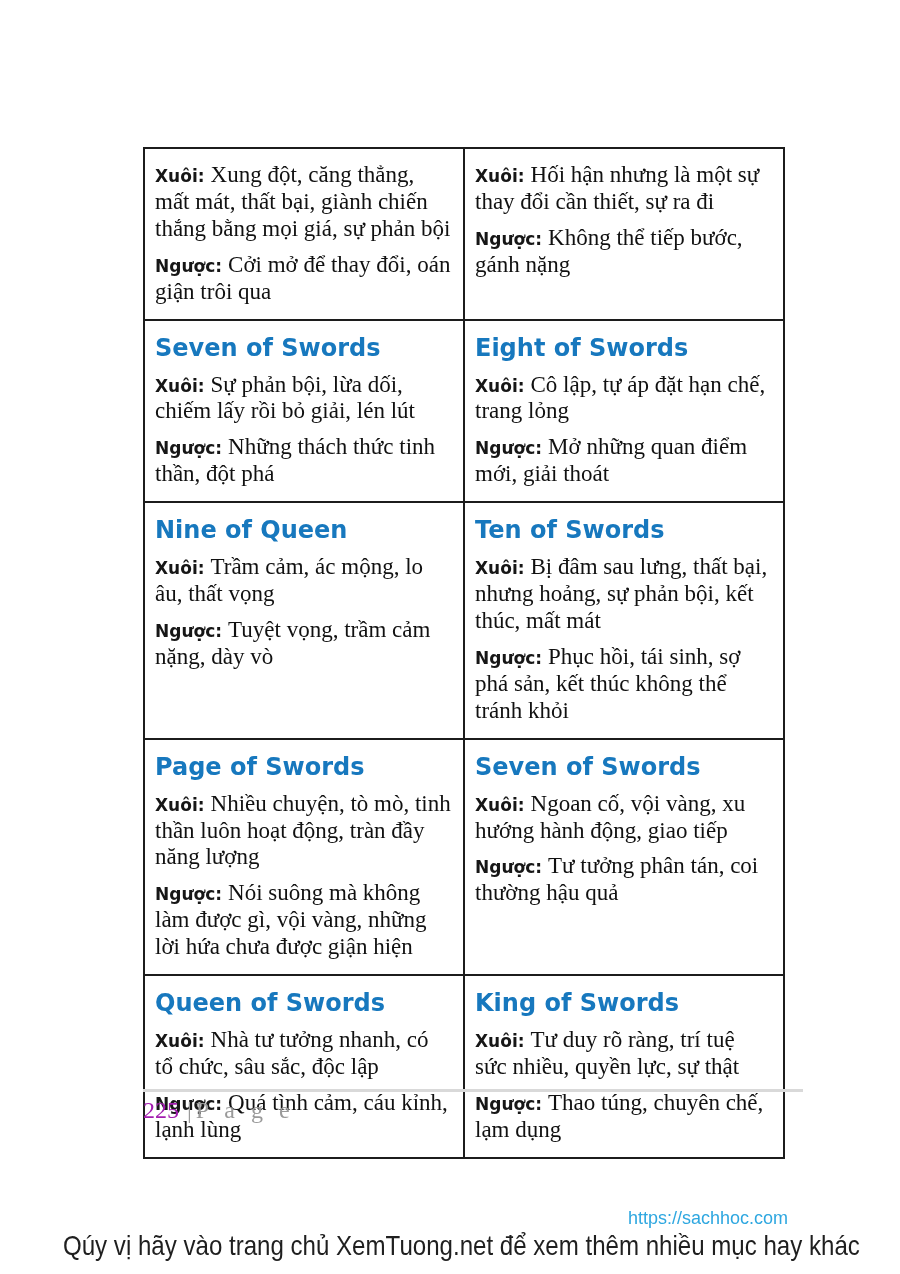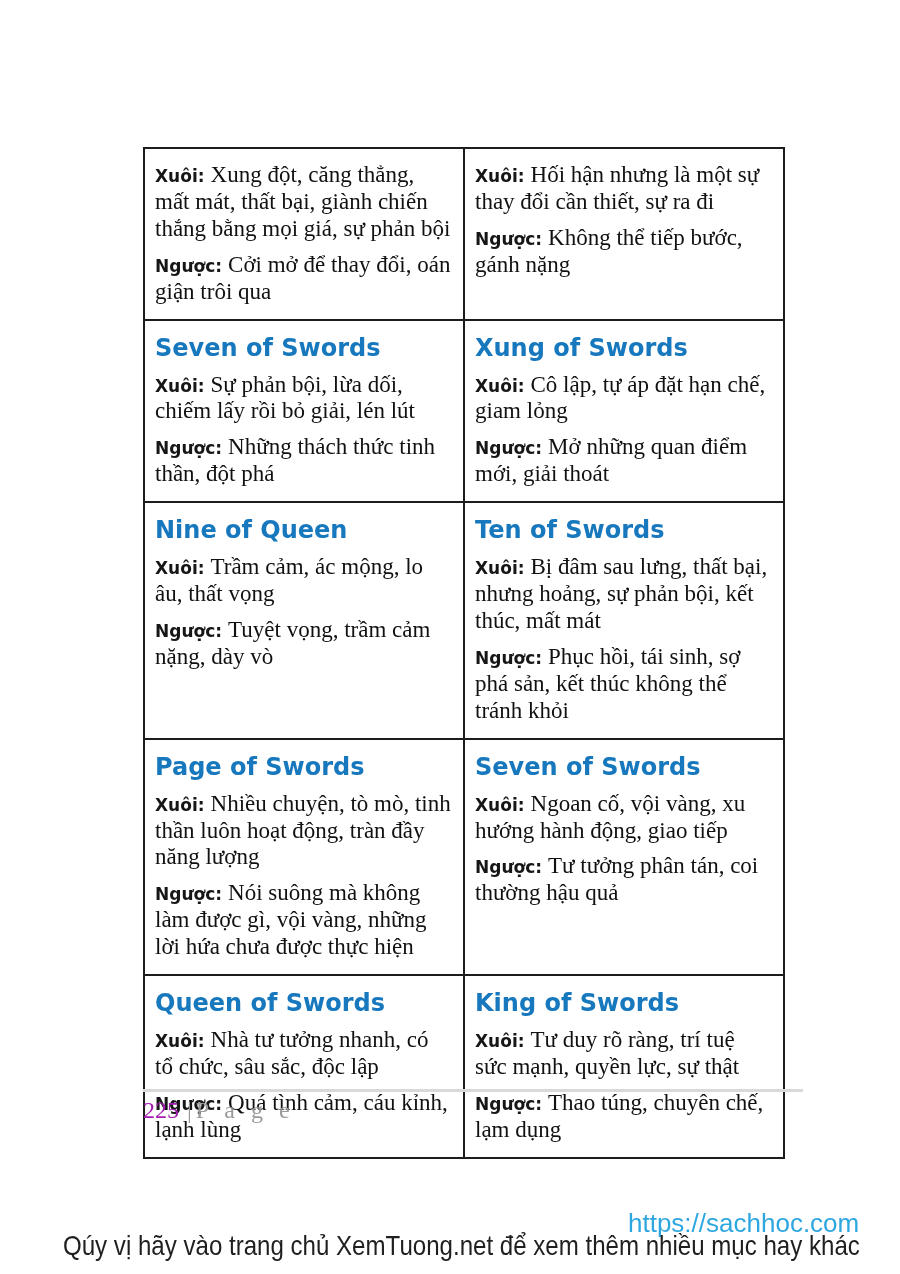--- a/index.html
+++ b/index.html
@@ -110,21 +110,21 @@
     letter-spacing: 5px;
     font-family: Liberation Serif, serif;
   }
 
   
   .site-link {
     position: absolute;
     left: 628px;
     top: 1208px;
     font-family: "Liberation Sans", sans-serif;
-    font-size: 26px;
+    font-size: 18px;
     color: #2ea7e0;
     text-decoration: none;
   }
   .promo-note {
     position: absolute;
     left: 0;
     right: 0;
     top: 1230px;
     text-align: center;
     font-family: "Liberation Sans", sans-serif;
@@ -154,22 +154,22 @@
       </td>
     </tr>
 
     <tr class="row-2">
       <td class="cell">
         <div class="card-title">Seven of Swords</div>
         <p><span class="lbl">Xuôi:</span><span class="body-text">Sự phản bội, lừa dối, chiếm lấy rồi bỏ giải, lén lút</span></p>
         <p><span class="lbl">Ngược:</span><span class="body-text">Những thách thức tinh thần, đột phá</span></p>
       </td>
       <td class="cell">
-        <div class="card-title">Xung of Swords</div>
-        <p><span class="lbl">Xuôi:</span><span class="body-text">Cô lập, tự áp đặt hạn chế, giam lỏng</span></p>
+        <div class="card-title">Eight of Swords</div>
+        <p><span class="lbl">Xuôi:</span><span class="body-text">Cô lập, tự áp đặt hạn chế, trang lỏng</span></p>
         <p><span class="lbl">Ngược:</span><span class="body-text">Mở những quan điểm mới, giải thoát</span></p>
       </td>
     </tr>
 
     <tr class="row-3">
       <td class="cell">
         <div class="card-title">Nine of Queen</div>
         <p><span class="lbl">Xuôi:</span><span class="body-text">Trầm cảm, ác mộng, lo âu, thất vọng</span></p>
         <p><span class="lbl">Ngược:</span><span class="body-text">Tuyệt vọng, trầm cảm nặng, dày vò</span></p>
       </td>
@@ -177,38 +177,38 @@
         <div class="card-title">Ten of Swords</div>
         <p><span class="lbl">Xuôi:</span><span class="body-text">Bị đâm sau lưng, thất bại, nhưng hoảng, sự phản bội, kết thúc, mất mát</span></p>
         <p><span class="lbl">Ngược:</span><span class="body-text">Phục hồi, tái sinh, sợ phá sản, kết thúc không thể tránh khỏi</span></p>
       </td>
     </tr>
 
     <tr class="row-4">
       <td class="cell">
         <div class="card-title">Page of Swords</div>
         <p><span class="lbl">Xuôi:</span><span class="body-text">Nhiều chuyện, tò mò, tinh thần luôn hoạt động, tràn đầy năng lượng</span></p>
-        <p><span class="lbl">Ngược:</span><span class="body-text">Nói suông mà không làm được gì, vội vàng, những lời hứa chưa được thực hiện</span></p>
+        <p><span class="lbl">Ngược:</span><span class="body-text">Nói suông mà không làm được gì, vội vàng, những lời hứa chưa được giận hiện</span></p>
       </td>
       <td class="cell">
         <div class="card-title">Seven of Swords</div>
         <p><span class="lbl">Xuôi:</span><span class="body-text">Ngoan cố, vội vàng, xu hướng hành động, giao tiếp</span></p>
         <p><span class="lbl">Ngược:</span><span class="body-text">Tư tưởng phân tán, coi thường hậu quả</span></p>
       </td>
     </tr>
 
     <tr class="row-5">
       <td class="cell">
         <div class="card-title">Queen of Swords</div>
         <p><span class="lbl">Xuôi:</span><span class="body-text">Nhà tư tưởng nhanh, có tổ chức, sâu sắc, độc lập</span></p>
         <p><span class="lbl">Ngược:</span><span class="body-text">Quá tình cảm, cáu kỉnh, lạnh lùng</span></p>
       </td>
       <td class="cell">
         <div class="card-title">King of Swords</div>
-        <p><span class="lbl">Xuôi:</span><span class="body-text">Tư duy rõ ràng, trí tuệ sức mạnh, quyền lực, sự thật</span></p>
+        <p><span class="lbl">Xuôi:</span><span class="body-text">Tư duy rõ ràng, trí tuệ sức nhiều, quyền lực, sự thật</span></p>
         <p><span class="lbl">Ngược:</span><span class="body-text">Thao túng, chuyên chế, lạm dụng</span></p>
       </td>
     </tr>
   </tbody>
     </table>
 
 
   <div class="footer-rule"></div>
   <div class="page-footer">
     <span class="page-num">225</span><span class="page-sep">|</span><span class="page-word">P a g e</span>

